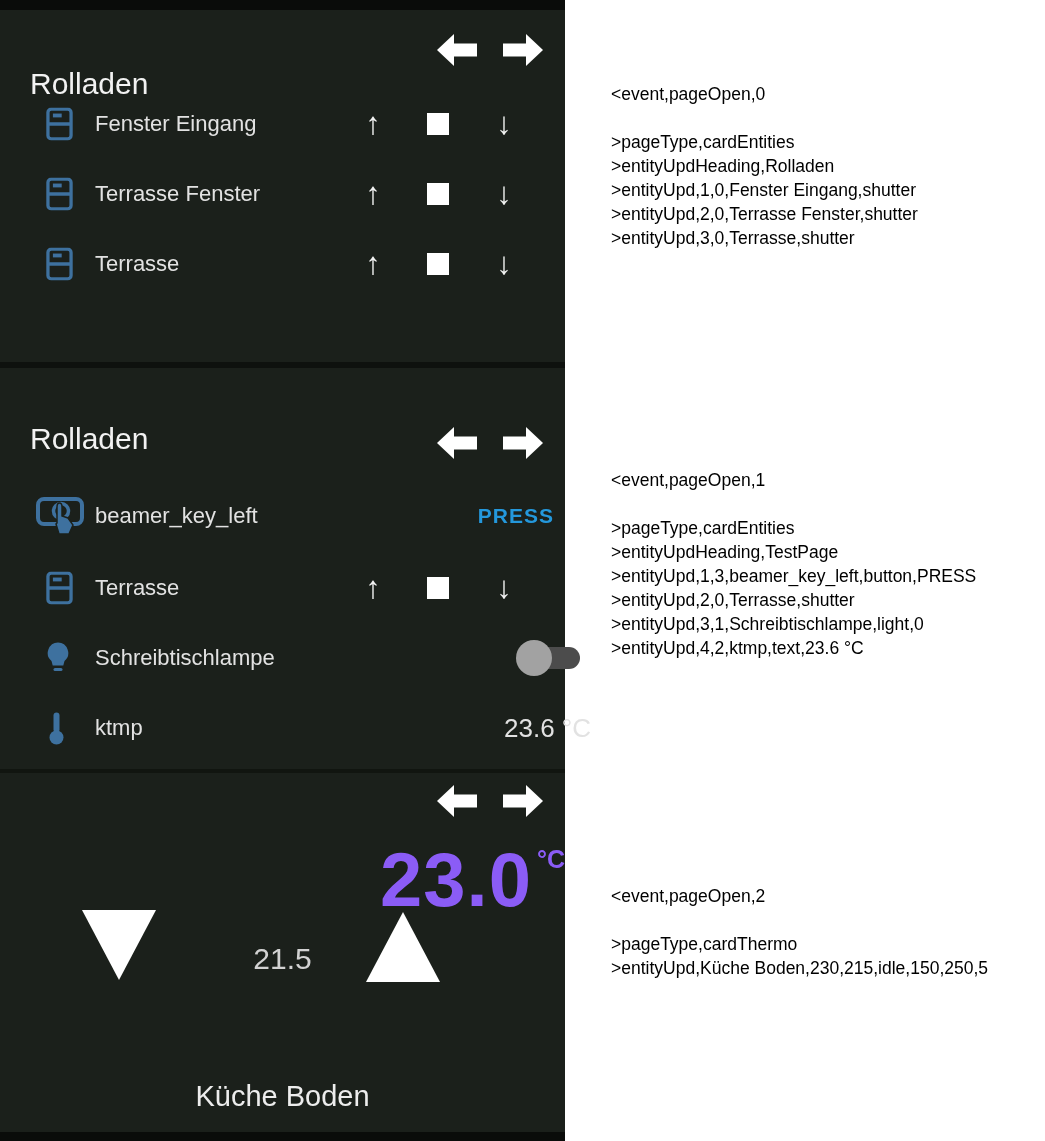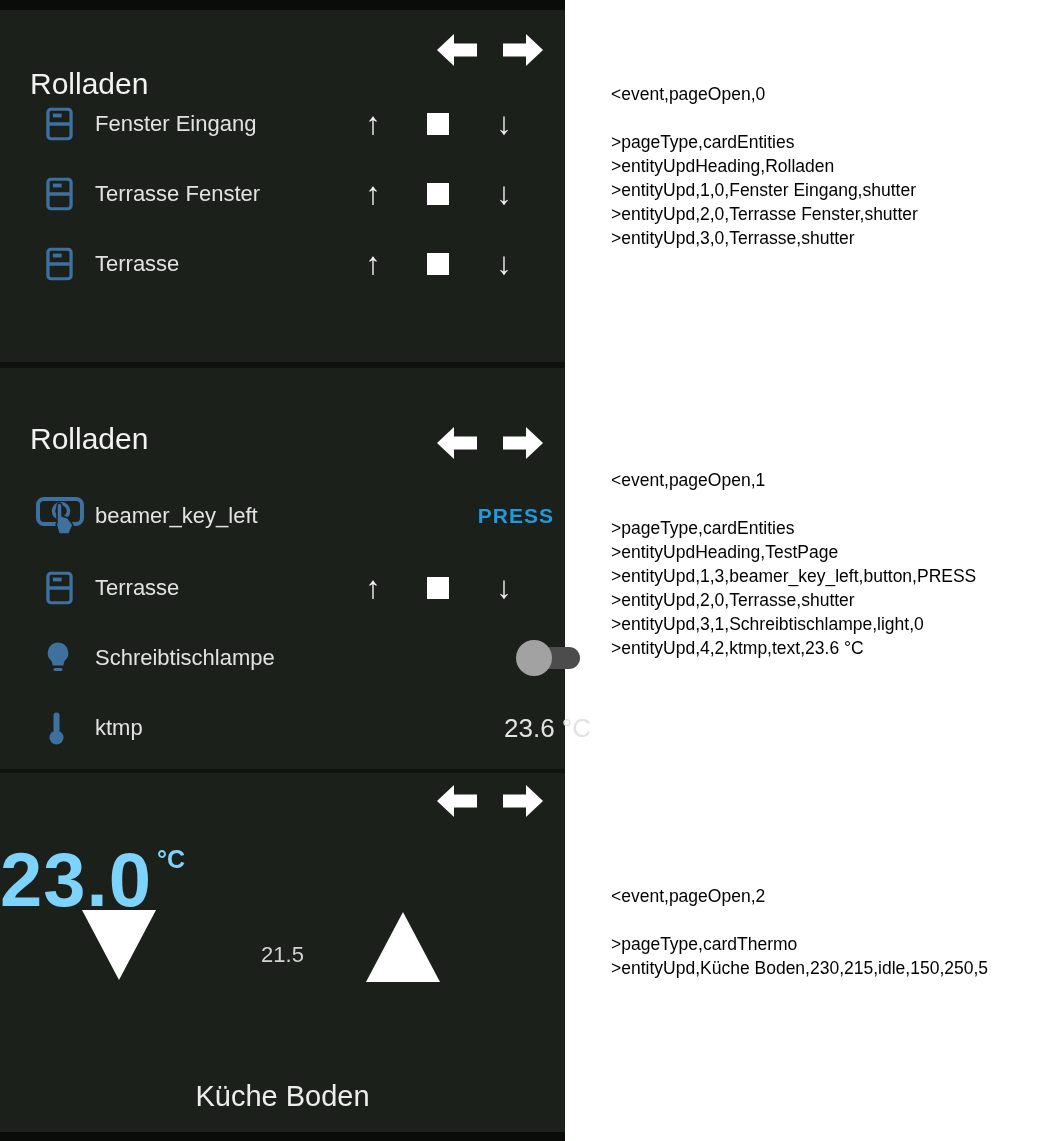--- a/index.html
+++ b/index.html
@@ -41,29 +41,29 @@
       font-size:26px; color:#e2e2e2; white-space:nowrap; }
 
   .toggle { position:absolute; right:20px; top:50%; transform:translateY(-50%);
       width:64px; height:36px; cursor:pointer; }
   .toggle .track { position:absolute; right:0; top:7px; width:52px; height:22px;
       border-radius:11px; background:#4c4c4c; }
   .toggle .knob { position:absolute; left:0; top:0; width:36px; height:36px;
       border-radius:50%; background:#a2a2a2; }
 
   
-  .thermo-temp { position:absolute; left:0; top:836px; width:565px; text-align:left;
-      color:#7dd3fc; white-space:nowrap; }
+  .thermo-temp { position:absolute; left:0; top:836px; width:565px; text-align:right;
+      color:#8b5cf6; white-space:nowrap; }
   .temp-big { font-size:76px; font-weight:700; letter-spacing:1px; }
   .temp-unit { font-size:25px; font-weight:700; position:relative; top:-38px; margin-left:5px; }
   .tri { position:absolute; line-height:0; cursor:pointer; }
   .tri.down { left:82px; top:910px; }
   .tri.up { left:366px; top:912px; }
   .thermo-set { position:absolute; left:0; top:942px; width:565px; text-align:center;
-      font-size:22px; color:#d2d2d2; }
+      font-size:30px; color:#d2d2d2; }
   .thermo-state { position:absolute; left:0; top:976px; width:565px; text-align:center;
       font-size:23px; color:#a8a8a8; }
   .thermo-title { position:absolute; left:0; top:1080px; width:565px; text-align:center;
       font-size:29px; color:#ededed; }
 
   
   .proto { position:absolute; left:611px; color:#000000; font-weight:400;
       font-size:17.5px; line-height:24px; white-space:nowrap; }
   .proto .gap { height:24px; }
   .proto.b1 { top:82px; } .proto.b2 { top:468px; } .proto.b3 { top:884px; }

